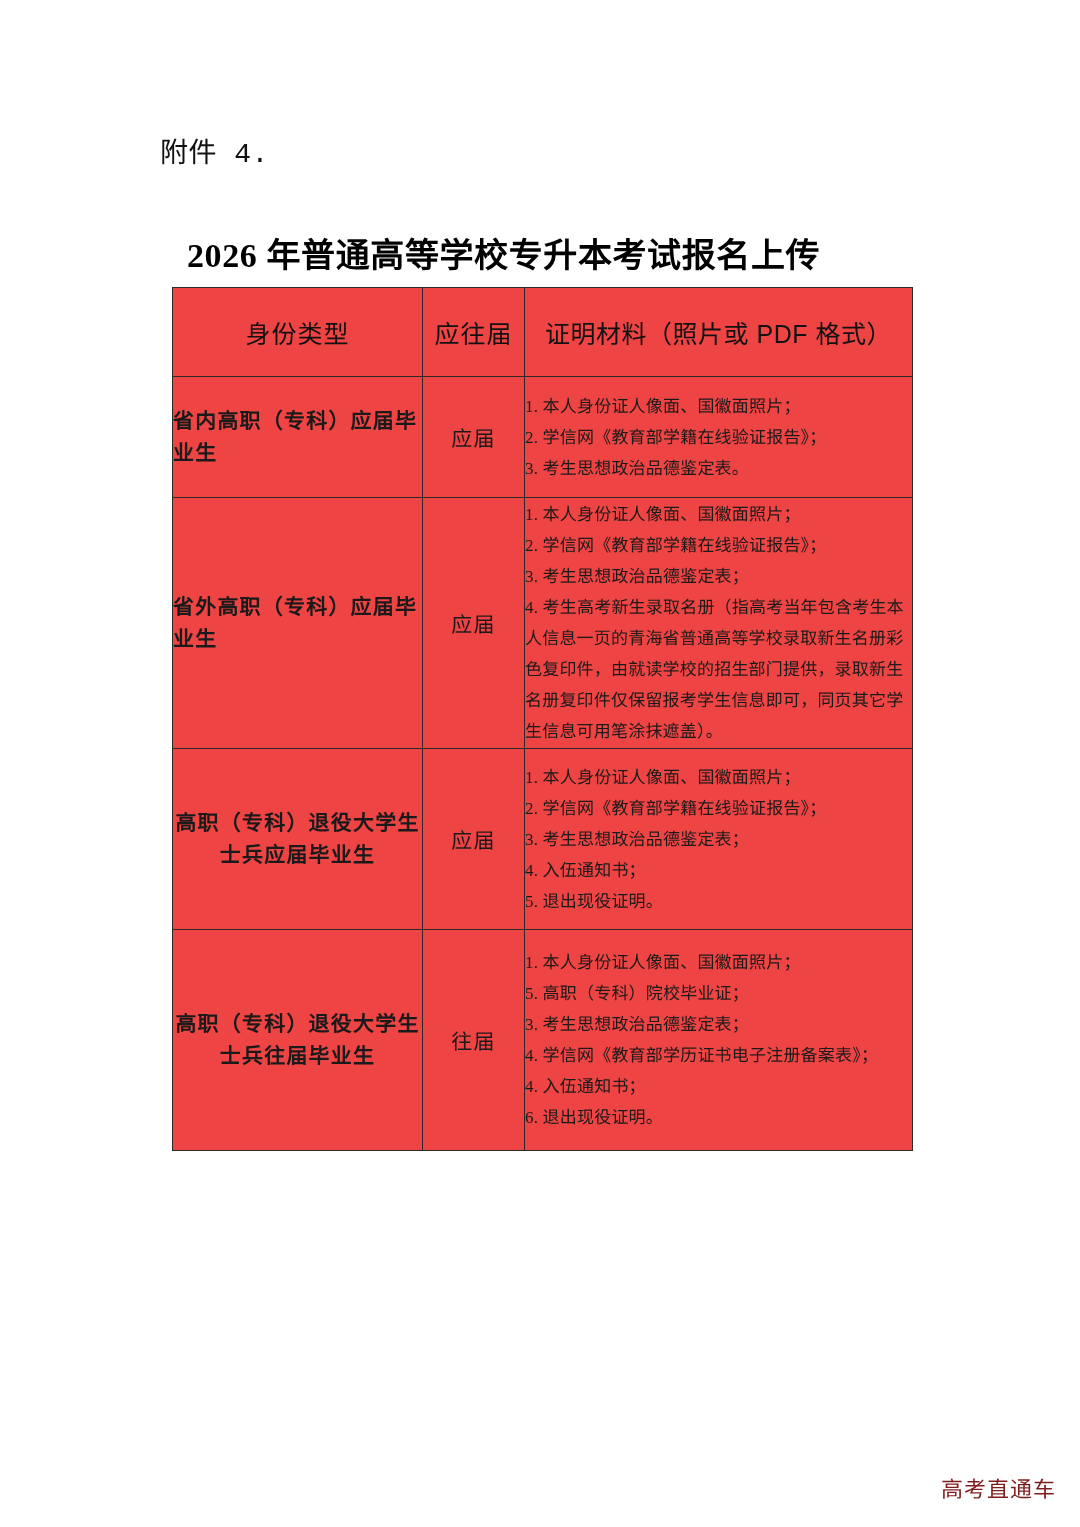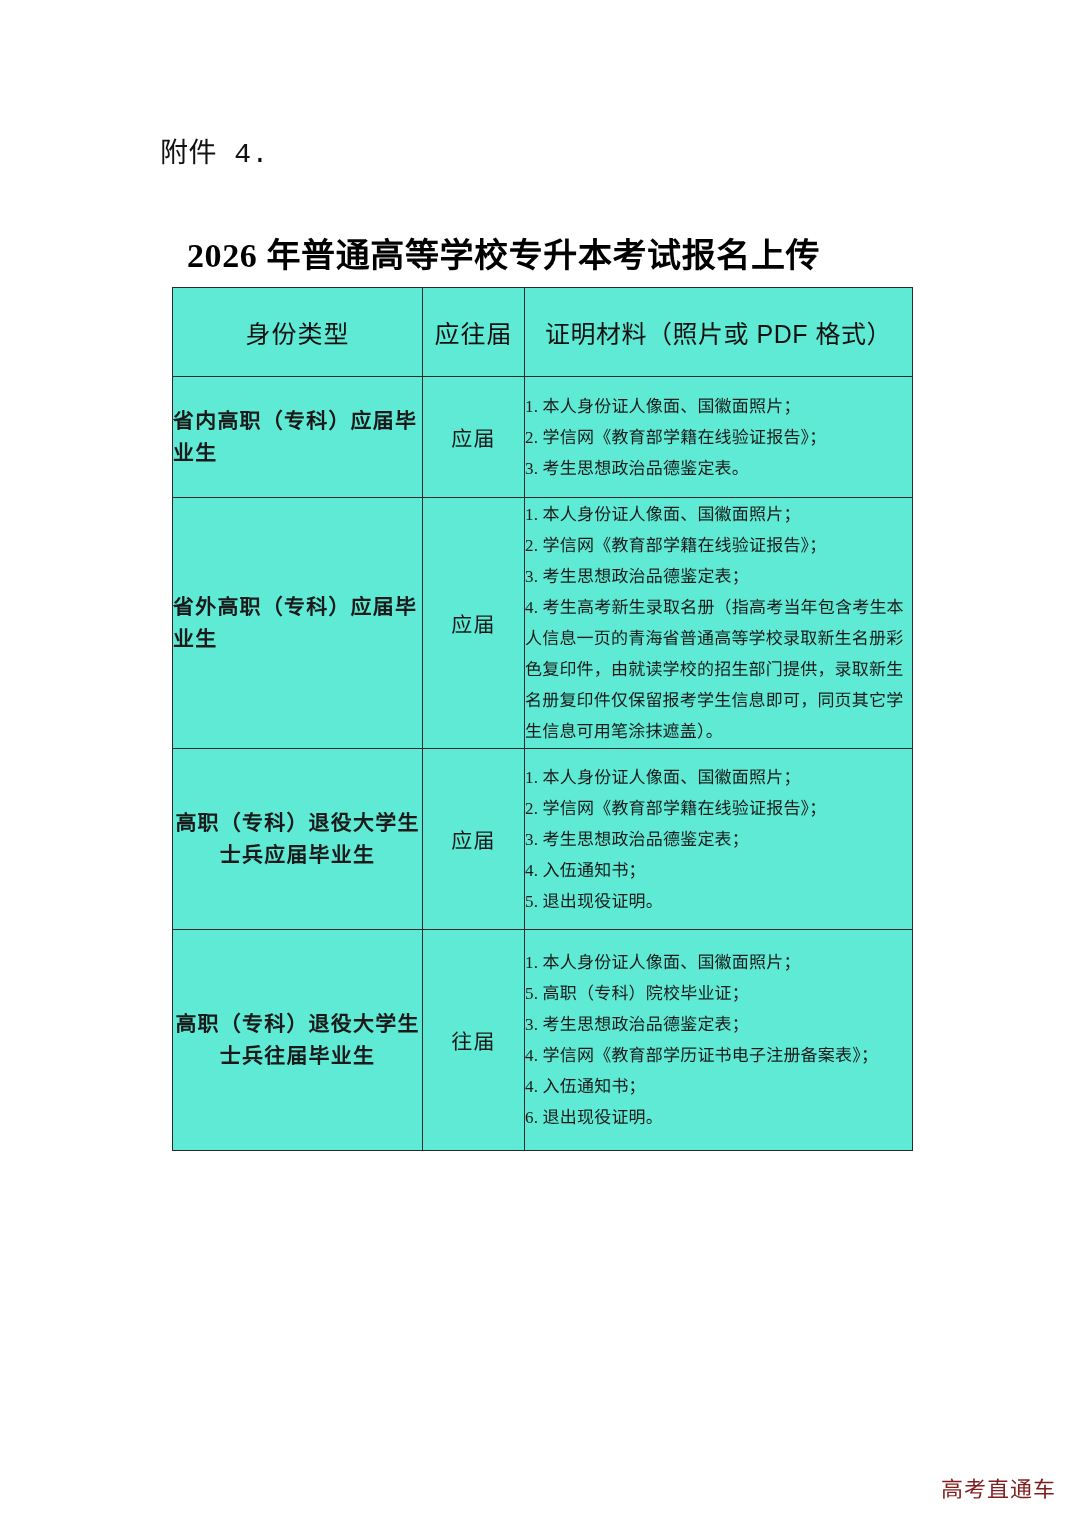--- a/index.html
+++ b/index.html
@@ -60,21 +60,21 @@
   }
 
   
   .info-table {
     position: absolute;
     left: 172px;
     top: 287px;
     width: 740px;
     border-collapse: collapse;
     table-layout: fixed;
-    background: #5eead4;
+    background: #ef4444;
   }
   .info-table col.c-type    { width: 250px; }
   .info-table col.c-session { width: 102px; }
   .info-table col.c-docs    { width: 388px; }
 
   .info-table th,
   .info-table td {
     border: 1px solid #2a2a2a;
     padding: 0;
     vertical-align: middle;

